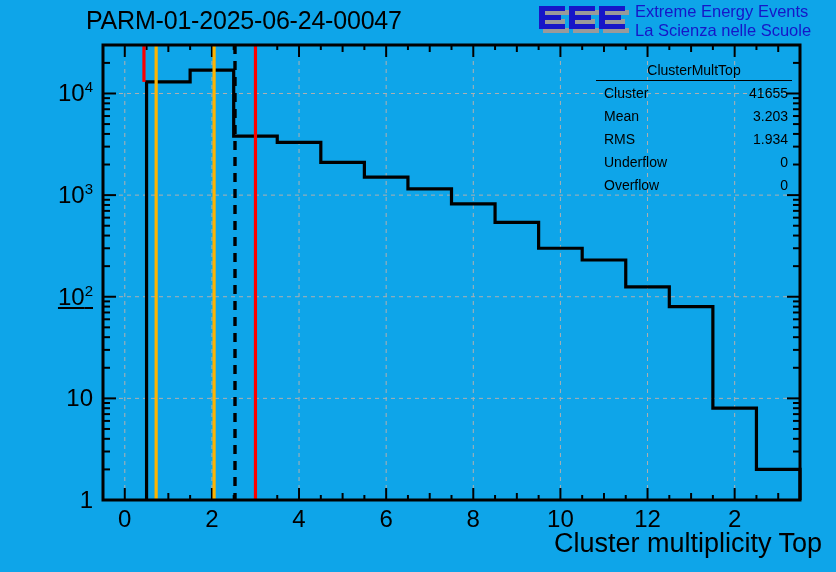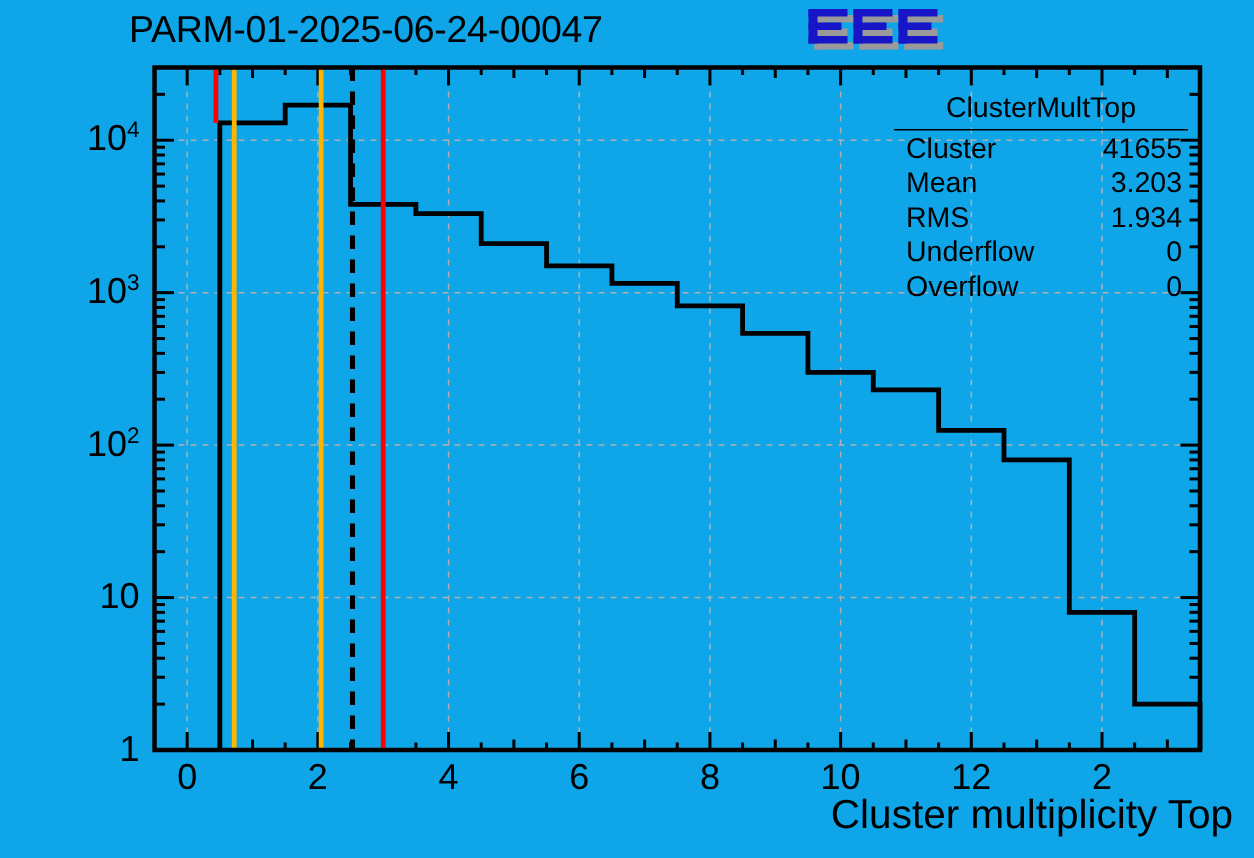--- a/index.html
+++ b/index.html
@@ -82,21 +82,21 @@
     vertical-align: super;
     line-height: 0;
   }
   
   .stats-box {
     position: absolute;
     left: 596px;
     top: 62px;
     width: 196px;
     background: transparent;
-    font-size: 19px;
+    font-size: 14px;
     color: #000;
   }
   .stats-title {
     text-align: center;
     border-bottom: 1.6px solid #000;
     padding-bottom: 2px;
     margin-bottom: 1px;
   }
   .stats-row {
     display: flex;
@@ -138,20 +138,24 @@
         <rect x="32" y="4" width="26" height="5"></rect>
         <rect x="32" y="13" width="22" height="5"></rect>
         <rect x="32" y="22" width="26" height="5"></rect>
         <rect x="32" y="4" width="6" height="23"></rect>
         <rect x="62" y="4" width="26" height="5"></rect>
         <rect x="62" y="13" width="22" height="5"></rect>
         <rect x="62" y="22" width="26" height="5"></rect>
         <rect x="62" y="4" width="6" height="23"></rect>
       </g>
     </svg>
+    <div class="logo-text">
+      <div>Extreme Energy Events</div>
+      <div>La Scienza nelle Scuole</div>
+    </div>
   </div>
 
   <svg id="plot" width="836" height="572" style="position:absolute;left:0;top:0;">
       <line x1="124.78125" y1="45" x2="124.78125" y2="500" stroke="#b0b0b0" stroke-width="1" stroke-dasharray="4,4"></line>
       <line x1="211.90625" y1="45" x2="211.90625" y2="500" stroke="#b0b0b0" stroke-width="1" stroke-dasharray="4,4"></line>
       <line x1="299.03125" y1="45" x2="299.03125" y2="500" stroke="#b0b0b0" stroke-width="1" stroke-dasharray="4,4"></line>
       <line x1="386.15625" y1="45" x2="386.15625" y2="500" stroke="#b0b0b0" stroke-width="1" stroke-dasharray="4,4"></line>
       <line x1="473.28125" y1="45" x2="473.28125" y2="500" stroke="#b0b0b0" stroke-width="1" stroke-dasharray="4,4"></line>
       <line x1="560.40625" y1="45" x2="560.40625" y2="500" stroke="#b0b0b0" stroke-width="1" stroke-dasharray="4,4"></line>
       <line x1="647.53125" y1="45" x2="647.53125" y2="500" stroke="#b0b0b0" stroke-width="1" stroke-dasharray="4,4"></line>
@@ -319,21 +323,21 @@
       <div class="tick-x" style="left: 299.031px; top: 505px;">4</div>
       <div class="tick-x" style="left: 386.156px; top: 505px;">6</div>
       <div class="tick-x" style="left: 473.281px; top: 505px;">8</div>
       <div class="tick-x" style="left: 560.406px; top: 505px;">10</div>
       <div class="tick-x" style="left: 647.531px; top: 505px;">12</div>
       <div class="tick-x" style="left: 734.656px; top: 505px;">2</div>
     </div>
   <div id="yticklabels">
       <div class="tick-y" style="right: 743px; top: 500px;">1</div>
       <div class="tick-y" style="right: 743px; top: 398.372px;">10</div>
-      <div class="tick-y" style="right: 743px; top: 296.744px;">10<sup>2</sup></div>
+      <div class="tick-y" style="right: 743px; top: 296.744px; text-decoration: underline;">10<sup>2</sup></div>
       <div class="tick-y" style="right: 743px; top: 195.117px;">10<sup>3</sup></div>
       <div class="tick-y" style="right: 743px; top: 93.4888px;">10<sup>4</sup></div>
     </div>
 
   <div class="xlabel-title">Cluster multiplicity Top</div>
 
   <div class="stats-box">
     <div class="stats-title">ClusterMultTop</div>
     <div id="stats-rows">
         <div class="stats-row">

